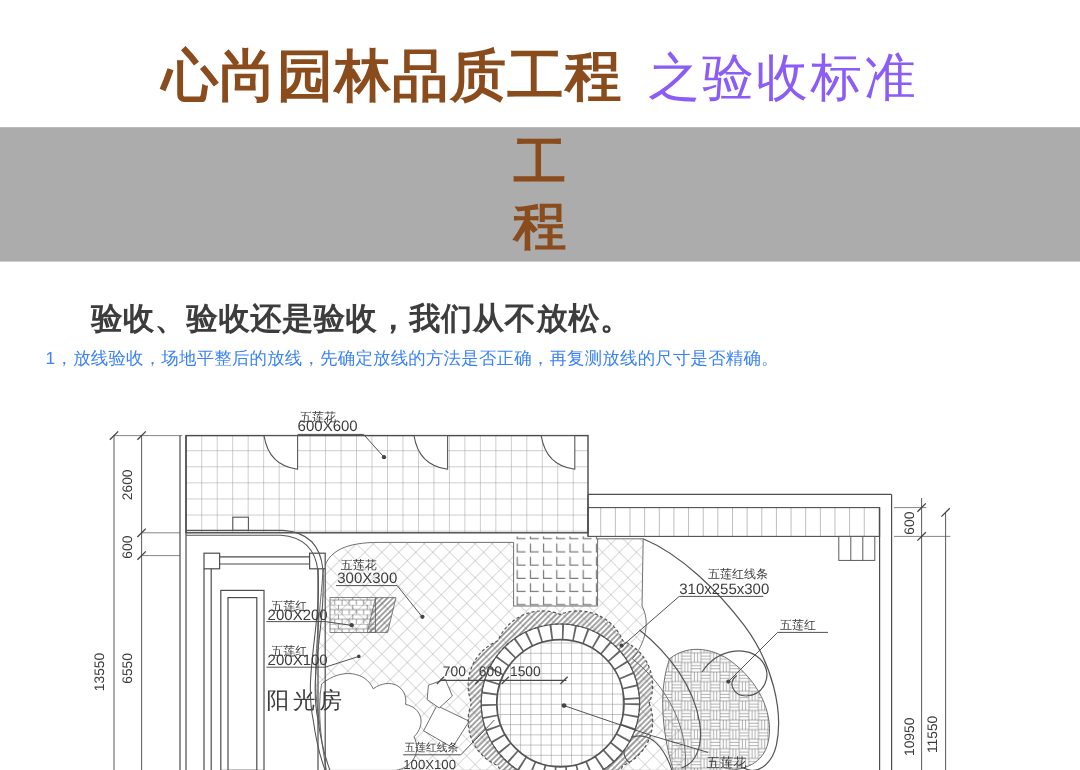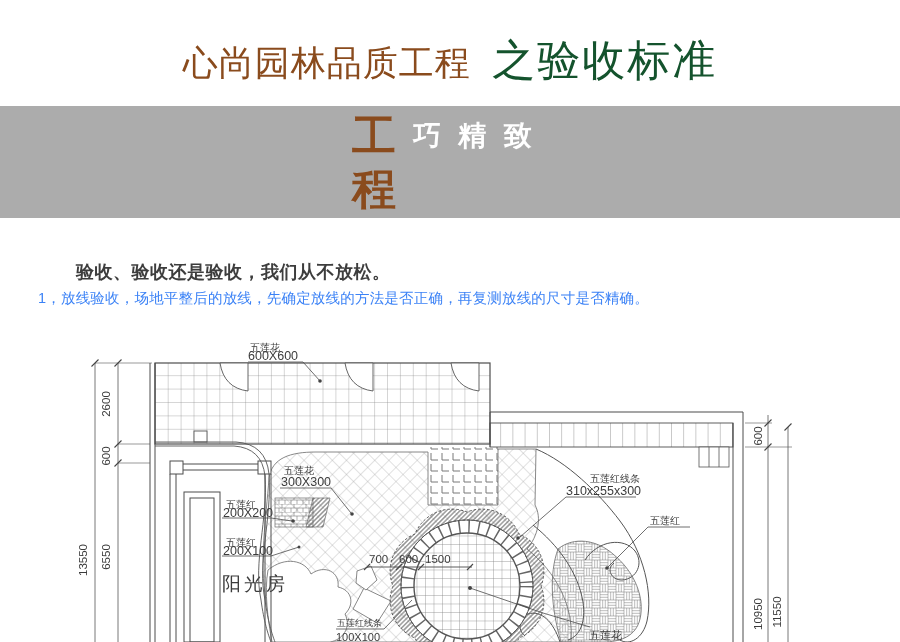--- a/index.html
+++ b/index.html
@@ -1,28 +1,28 @@
 <!DOCTYPE html>
 <html><head>
 <meta charset="utf-8">
 <style>
   html,body{margin:0;padding:0}
   body{
     width:900px;height:642px;position:relative;overflow:hidden;background:#ffffff;
     font-family:"Liberation Sans","DejaVu Sans",sans-serif;
   }
   .title-row{position:absolute;top:32px;left:0;width:100%;text-align:center;white-space:nowrap}
-  .title-brown{color:#8a4b1d;font-size:35px;font-weight:normal;letter-spacing:1px}
-  .title-gray{color:#14532d;font-size:43px;font-weight:500;margin-left:17px;letter-spacing:2px}
+  .title-brown{color:#8a4b1d;font-size:47px;font-weight:bold;letter-spacing:1px}
+  .title-gray{color:#8b5cf6;font-size:43px;font-weight:500;margin-left:17px;letter-spacing:2px}
   .banner{position:absolute;top:106px;left:0;width:100%;height:112px;background:#acacac}
   .banner-inner{position:absolute;left:50%;top:50%;transform:translate(-50%,-50%)}
   .brow{display:flex;align-items:center;height:53px}
   .bchar{color:#8a4b1d;font-size:44px;font-weight:bold;width:46px;text-align:center;line-height:1}
   .bwhite{color:#ffffff;font-size:28px;font-weight:bold;letter-spacing:0.62em;margin-left:16px;white-space:nowrap;line-height:1}
-  .heading{position:absolute;left:76px;top:260px;font-size:18px;font-weight:bold;color:#3d3d3d;letter-spacing:0.5px}
+  .heading{position:absolute;left:76px;top:248px;font-size:26px;font-weight:bold;color:#3d3d3d;letter-spacing:0.5px}
   .item{position:absolute;left:38px;top:289px;font-size:14.5px;color:#3b82f6;letter-spacing:0.2px}
   .cad{position:absolute;left:60px;top:328px}
   .cad text{fill:#3c3c3c}
   .lab{font-size:10px}
   .lab-s{font-size:9px}
   .siz{font-size:12.5px}
   .dim{font-size:11.5px;fill:#4a4a4a}
   .room{font-size:19px;letter-spacing:3px;fill:#4a4a4a}
   .bot{font-size:11px}
 </style>
@@ -31,21 +31,20 @@
 
 <div class="title-row">
   <span class="title-brown">心尚园林品质工程</span>
   <span class="title-gray">之验收标准</span>
 </div>
 
 <div class="banner">
   <div class="banner-inner">
     <div class="brow">
       <span class="bchar">工</span>
-      <span class="bwhite">巧精致</span>
     </div>
     <div class="brow">
       <span class="bchar">程</span>
     </div>
   </div>
 </div>
 
 <div class="heading">验收、验收还是验收，我们从不放松。</div>
 <div class="item">1，放线验收，场地平整后的放线，先确定放线的方法是否正确，再复测放线的尺寸是否精确。</div>
 

